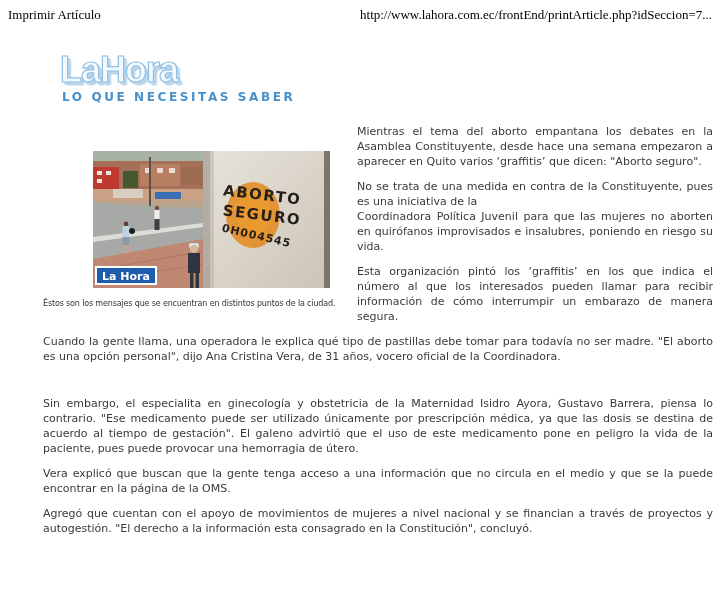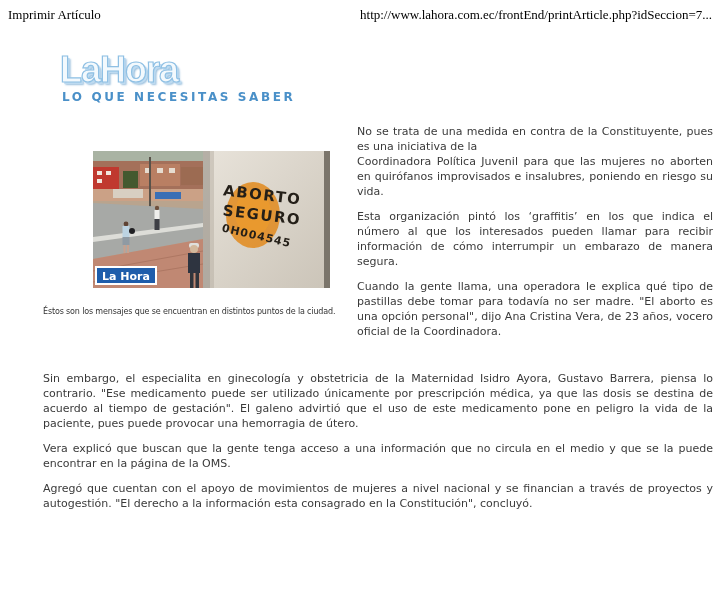--- a/index.html
+++ b/index.html
@@ -49,21 +49,21 @@
     float: left;
     width: 304px;
     margin: 27px 10px 14px 0;
   }
   .photo {
     width: 237px; height: 137px;
     margin-left: 50px;
     display: block;
   }
   .caption {
-    margin-top: 16px;
+    margin-top: 8px;
     font-size: 8px;
     letter-spacing: -0.15px;
     color: #333;
     white-space: nowrap;
   }
   h1.title {
     margin: 0 0 12px 0;
     font-size: 14.5px;
     line-height: 20px;
     font-weight: bold;
@@ -166,22 +166,23 @@
         <g>
           <rect x="3" y="116" width="60" height="17" fill="#1e5dab" stroke="#ffffff" stroke-width="2"></rect>
           <text x="33" y="128.5" text-anchor="middle" font-size="11" font-weight="bold" fill="#ffffff">La Hora</text>
         </g>
       </g>
     </svg>
     <div class="caption">Éstos son los mensajes que se encuentran en distintos puntos de la ciudad.</div>
   </div>
 
 
+  <p class="body-par">Mientras el tema del aborto empantana los debates en la Asamblea Constituyente, desde hace una semana empezaron a aparecer en Quito varios ‘graffitis’ que dicen: "Aborto seguro".</p>
   <p class="body-par">No se trata de una medida en contra de la Constituyente, pues es una iniciativa de la
 Coordinadora Política Juvenil para que las mujeres no aborten en quirófanos improvisados e insalubres, poniendo en riesgo su vida.</p>
   <p class="body-par">Esta organización pintó los ‘graffitis’ en los que indica el número al que los interesados pueden llamar para recibir información de cómo interrumpir un embarazo de manera segura.</p>
-  <p class="body-par">Cuando la gente llama, una operadora le explica qué tipo de pastillas debe tomar para todavía no ser madre. "El aborto es una opción personal", dijo Ana Cristina Vera, de 23 años, vocero oficial de la Coordinadora.</p>
+  <p class="body-par">Cuando la gente llama, una operadora le explica qué tipo de pastillas debe tomar para todavía no ser madre. "El aborto es una opción personal", dijo Ana Cristina Vera, de 31 años, vocero oficial de la Coordinadora.</p>
   <div class="par-gap"></div>
   <p class="body-par">Sin embargo, el especialita en ginecología y obstetricia de la Maternidad Isidro Ayora, Gustavo Barrera, piensa lo contrario. "Ese medicamento puede ser utilizado únicamente por prescripción médica, ya que las dosis se destina de acuerdo al tiempo de gestación". El galeno advirtió que el uso de este medicamento pone en peligro la vida de la paciente, pues puede provocar una hemorragia de útero.</p>
   <p class="body-par">Vera explicó que buscan que la gente tenga acceso a una información que no circula en el medio y que se la puede encontrar en la página de la OMS.</p>
   <p class="body-par">Agregó que cuentan con el apoyo de movimientos de mujeres a nivel nacional y se financian a través de proyectos y autogestión. "El derecho a la información esta consagrado en la Constitución", concluyó.</p>
 
 </div>
 
 </body></html>

